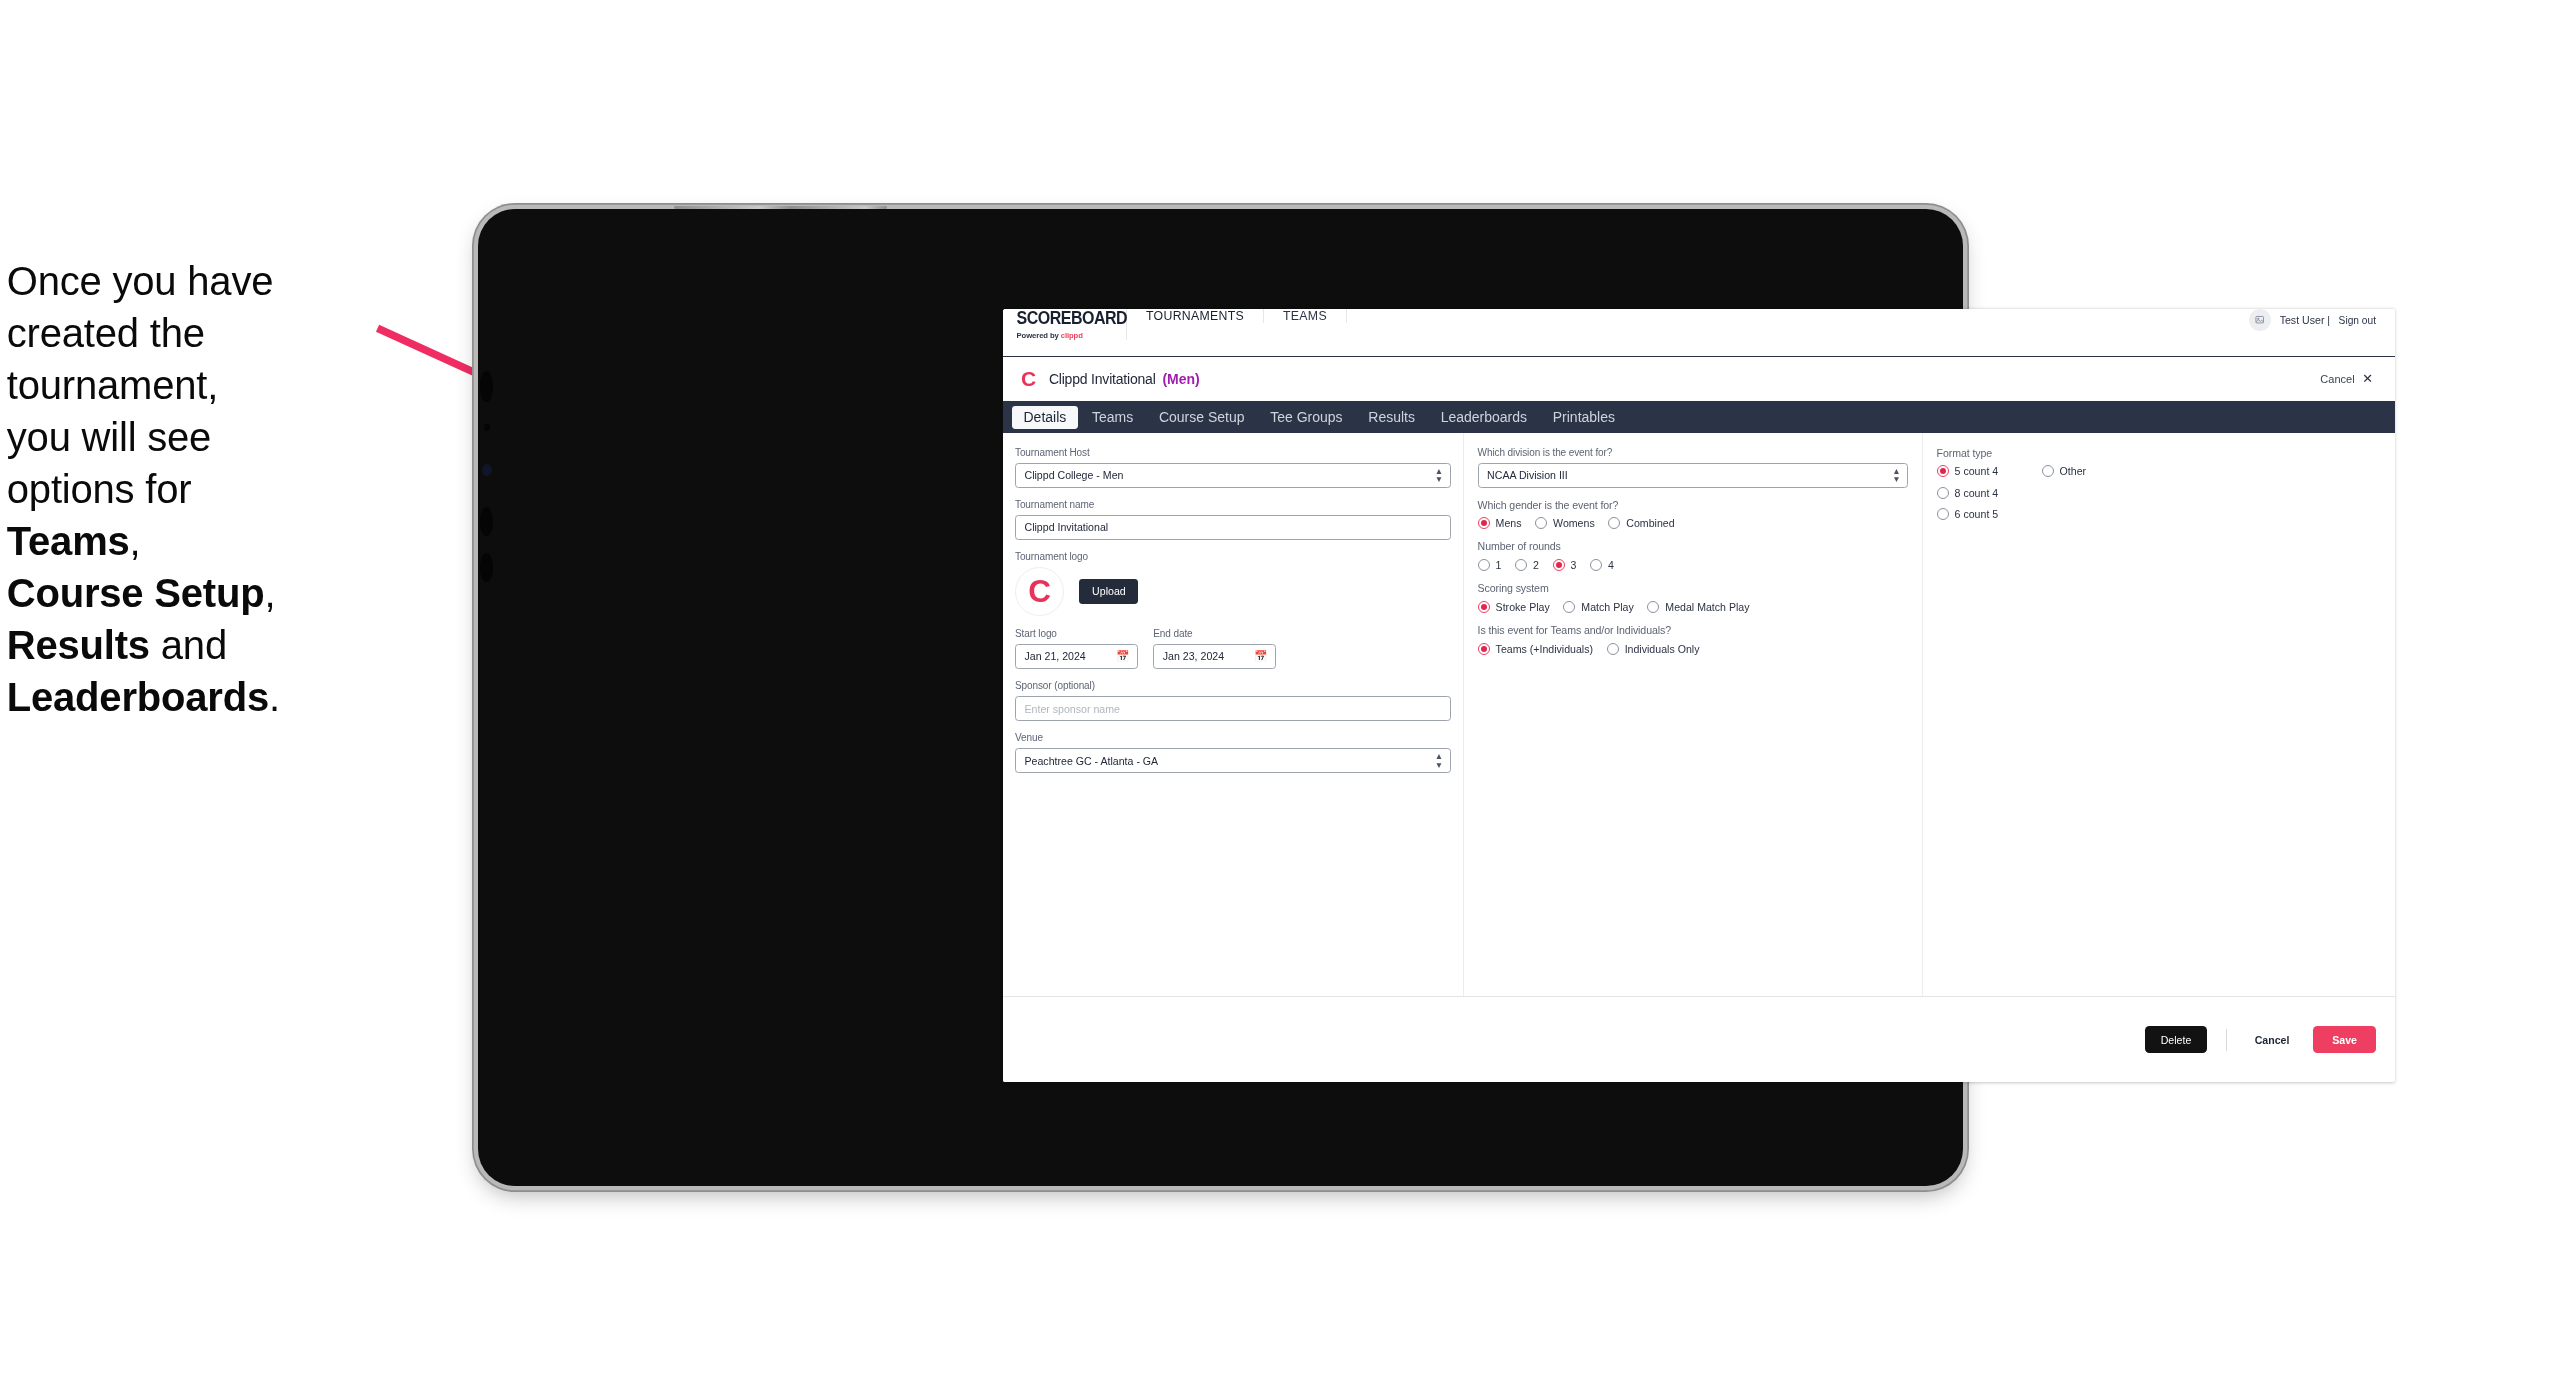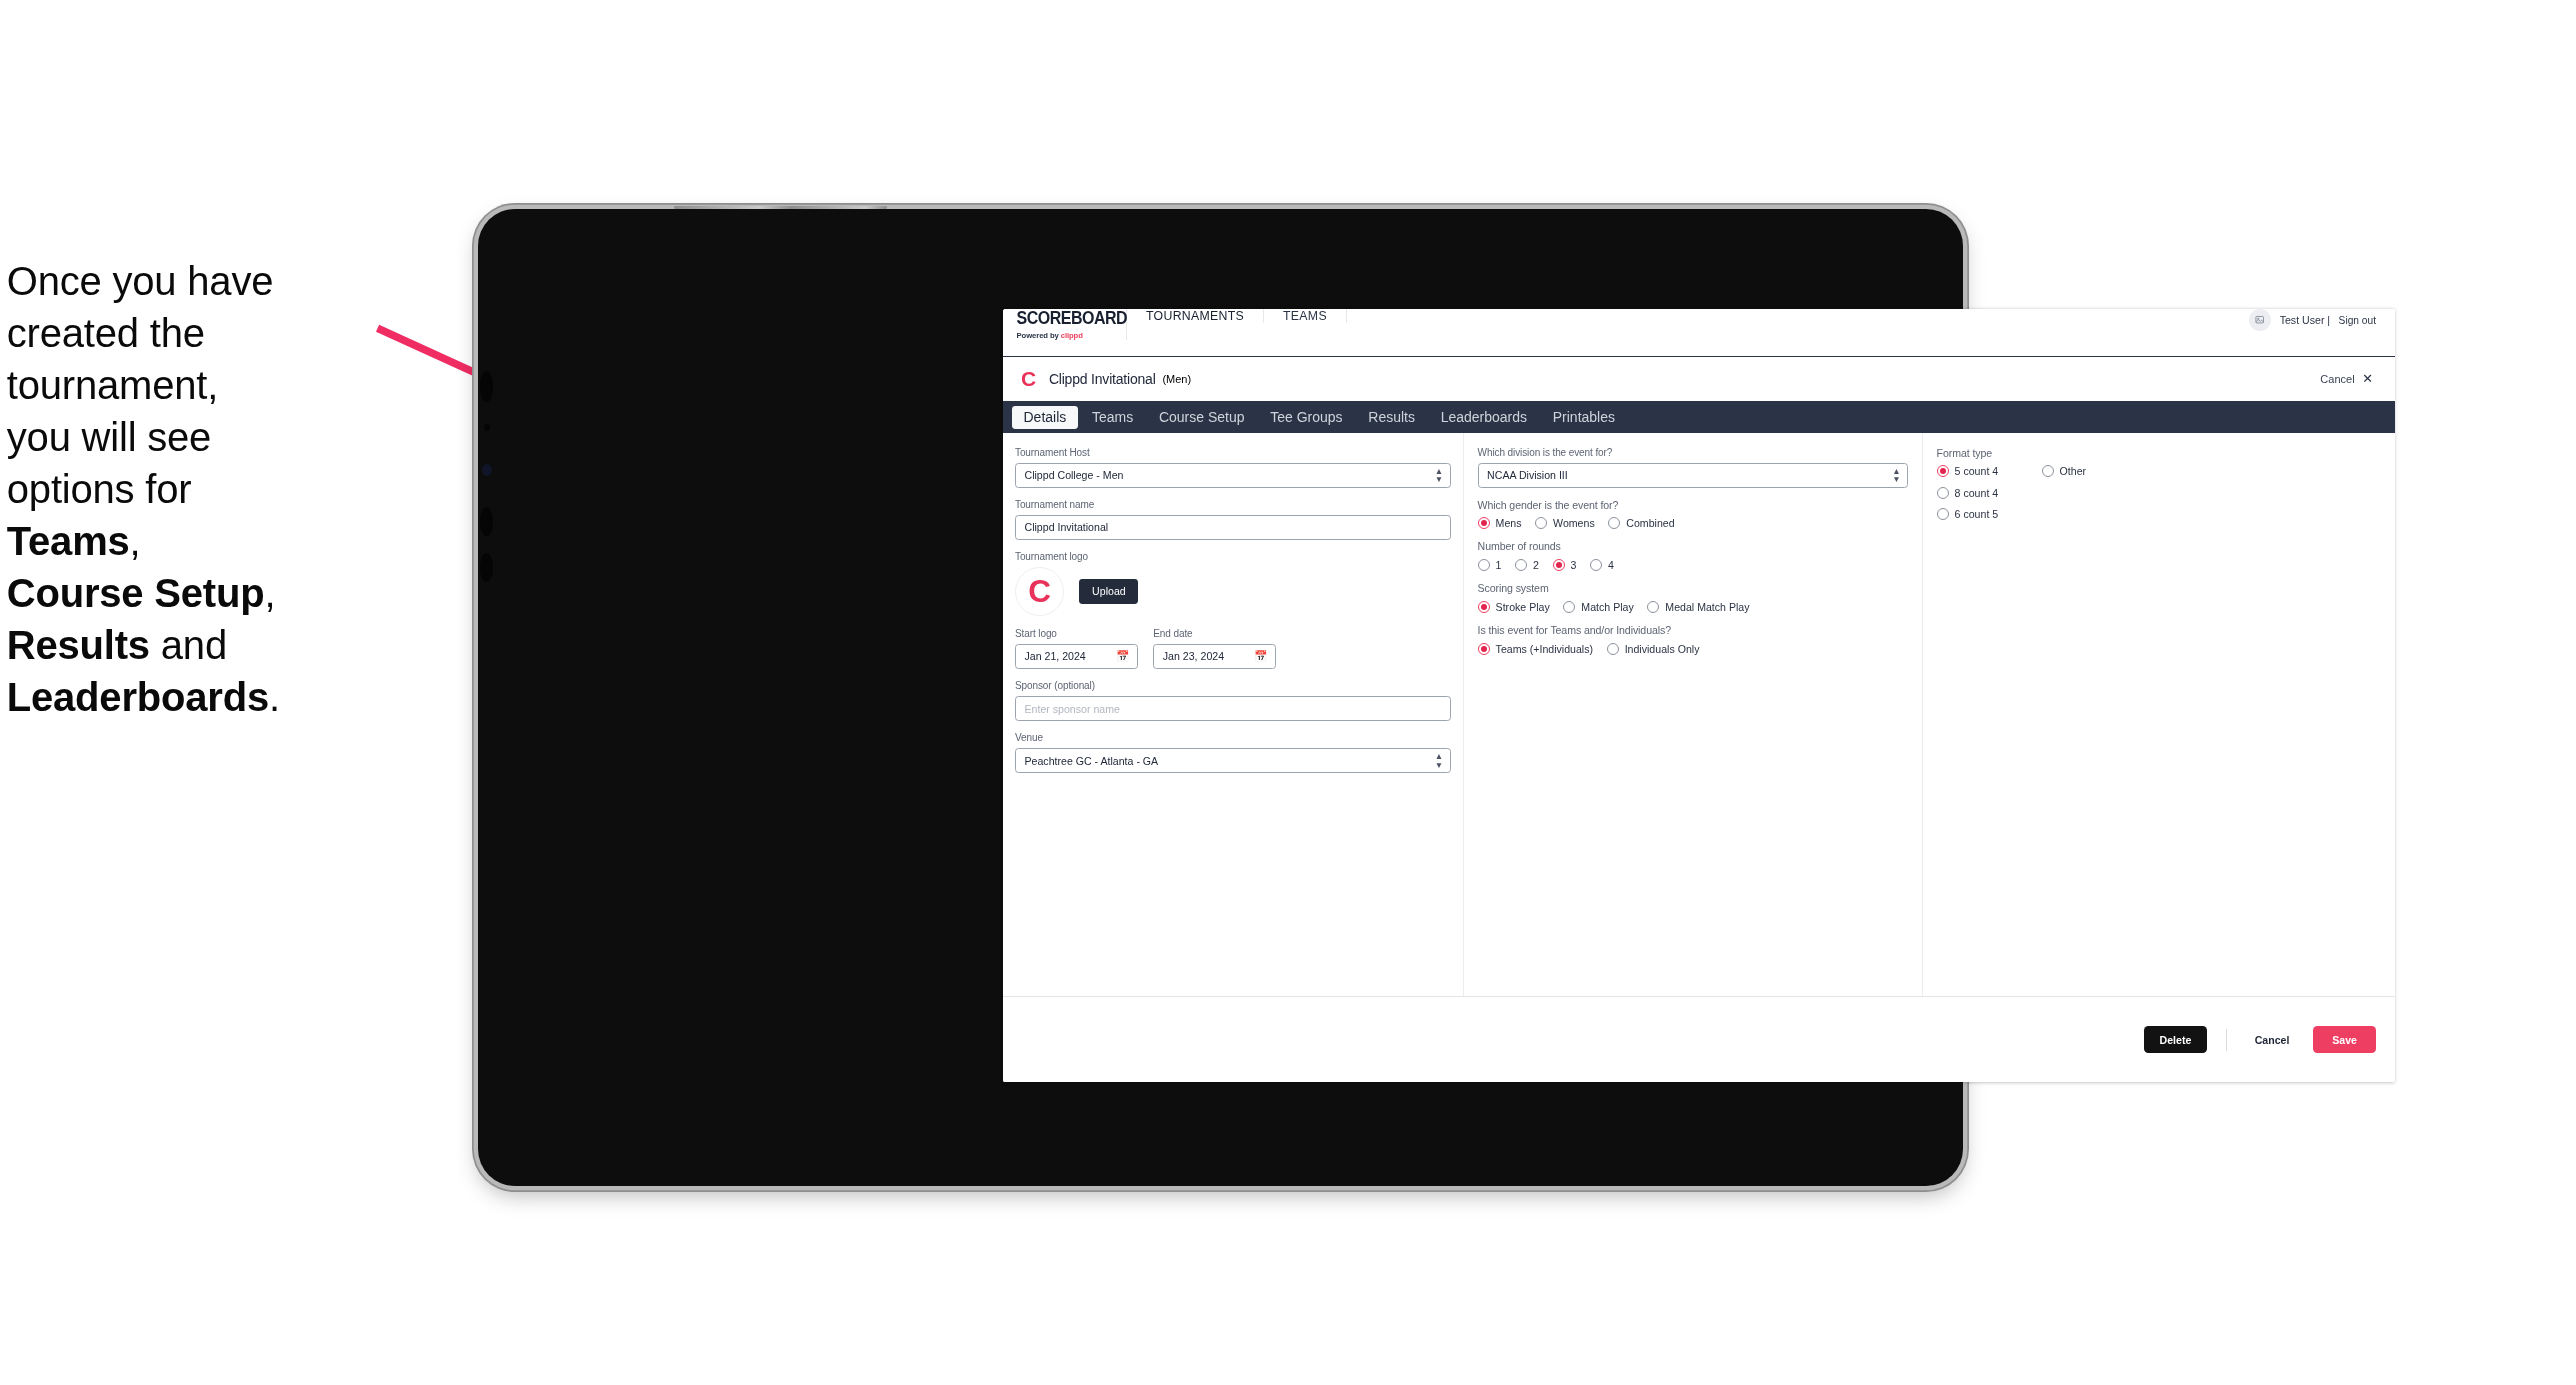--- a/index.html
+++ b/index.html
@@ -176,23 +176,24 @@
     font-family: "Liberation Sans", sans-serif;
     display:flex; align-items:center; justify-content:center;
     margin-right: 10.2px;
   }
   .title-text {
     font-size: 14px;
     color: #22293a;
     letter-spacing: -0.2px;
   }
   .title-sub {
-    font-size: 11px;
-    color: #000000;
+    font-size: 14px;
+    color: #a21caf;
     margin-left: 6.8px;
+    font-weight: bold;
   }
   .title-cancel {
     margin-left: auto;
     display: flex; align-items: center; gap: 7.7px;
     font-size: 11px; color: #3a4254; cursor: pointer;
   }
   .xicon { font-size: 12.8px; line-height: 1; color:#2b3446; }
 
   
   .tabstrip {
@@ -368,21 +369,21 @@
     display: flex;
     align-items: center;
     justify-content: flex-end;
     padding-right: 19px;
     gap: 0;
   }
   .btn-delete {
     background: #121212;
     color: #ffffff;
     font-size: 10.6px;
-    font-weight: 700;
+    font-weight: 400;
     border: none;
     border-radius: 4.3px;
     padding: 7.7px 16px;
     cursor: pointer;
     font-family: "Liberation Sans", sans-serif;
   }
   .fdivider {
     width: 0.9px; height: 22px;
     background: #d9dadd;
     margin: 0 19px;

